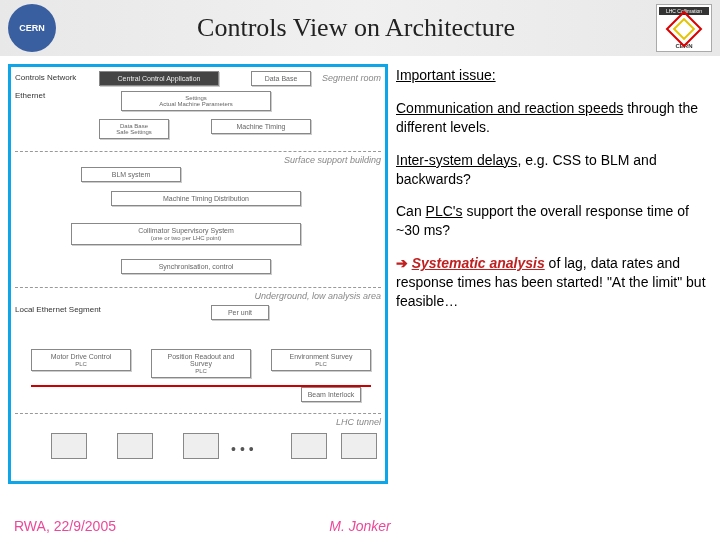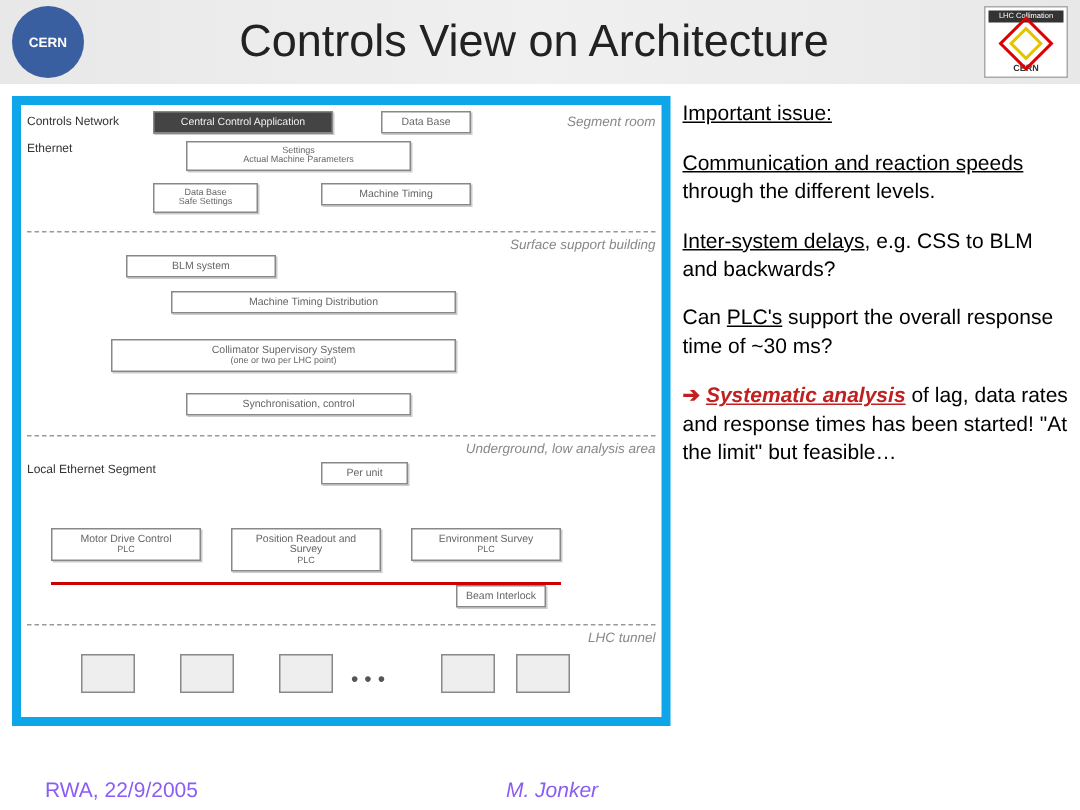--- a/index.html
+++ b/index.html
@@ -32,23 +32,24 @@
     position: absolute;
     top: 50%; left: 50%;
     transform: translate(-50%, -50%);
     color: #fff;
     font-size: 9px;
     font-weight: bold;
   }
   .title {
     flex: 1;
     text-align: center;
-    font-size: 30px;
+    font-size: 26px;
     color: #222;
     font-weight: normal;
+    font-family: Liberation Serif, serif;
   }
   .logo-right {
     width: 56px;
     height: 48px;
     background: #fff;
     border: 1px solid #aaa;
     position: relative;
     flex-shrink: 0;
     display: flex;
     flex-direction: column;
@@ -67,23 +68,23 @@
     content:""; position:absolute; inset:3px; border:2px solid #e6c200;
   }
   .logo-right-bot { font-size: 6px; color:#333; font-weight:bold;}
   .content {
     display: flex;
     padding: 8px 8px 0 8px;
     gap: 8px;
     height: 440px;
   }
   .diagram {
-    width: 439px;
+    width: 380px;
     height: 420px;
-    border: 6px solid #0ea5e9;
+    border: 3px solid #0ea5e9;
     background: #fff;
     position: relative;
     font-size: 7px;
     color: #555;
     flex-shrink: 0;
   }
   .row-label { position:absolute; left:4px; font-style: normal; color:#333; font-size:8px;}
   .right-label { position:absolute; right:4px; font-style: italic; color:#888; font-size:9px;}
   .node {
     position:absolute; border:1px solid #888; background:#fff;
@@ -99,24 +100,24 @@
     color: #000;
     padding-top: 2px;
   }
   .textcol p { margin-bottom: 14px; }
   .u { text-decoration: underline; }
   .red { color: #c02020; font-weight: bold; font-style: italic; }
   .arrow { color: #c02020; font-weight: bold; }
   .footer {
     position: absolute;
     bottom: 6px;
-    left: 16px; right: 0;
+    left: 0; right: 0;
     display: flex;
     font-size: 14px;
-    color: #8b5cf6;
+    color: #ec4899;
     align-items: flex-end;
   }
   .footer-left { padding-left: 14px; }
   .footer-center { position:absolute; left:50%; transform:translateX(-50%); font-style: italic; }
 </style>
 </head>
 <body>
 
 <div class="header">
   <div class="logo-left"></div>

